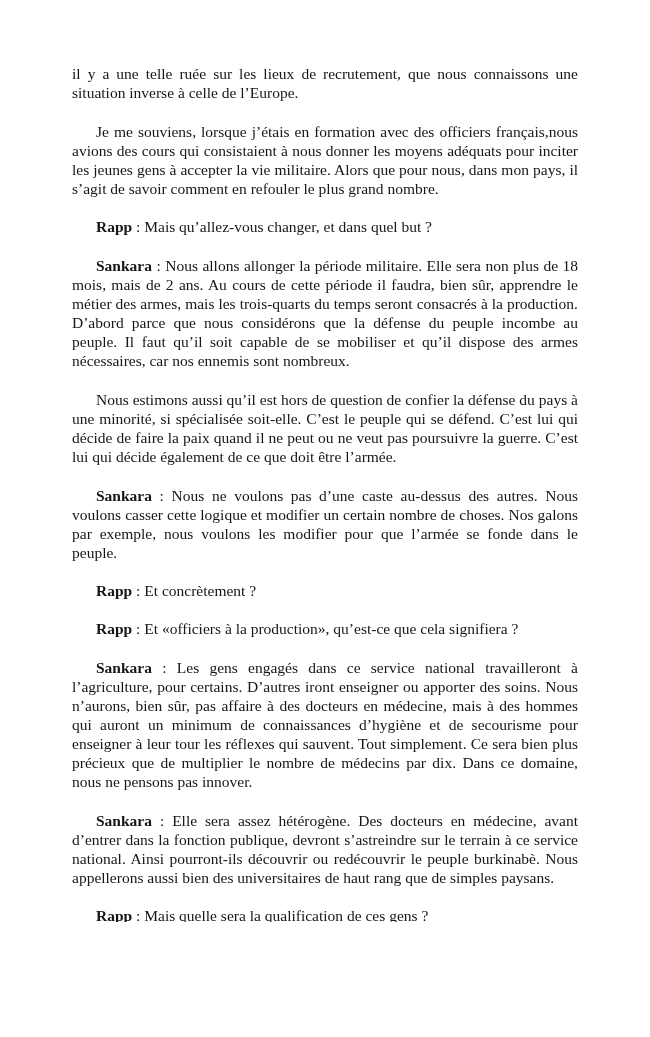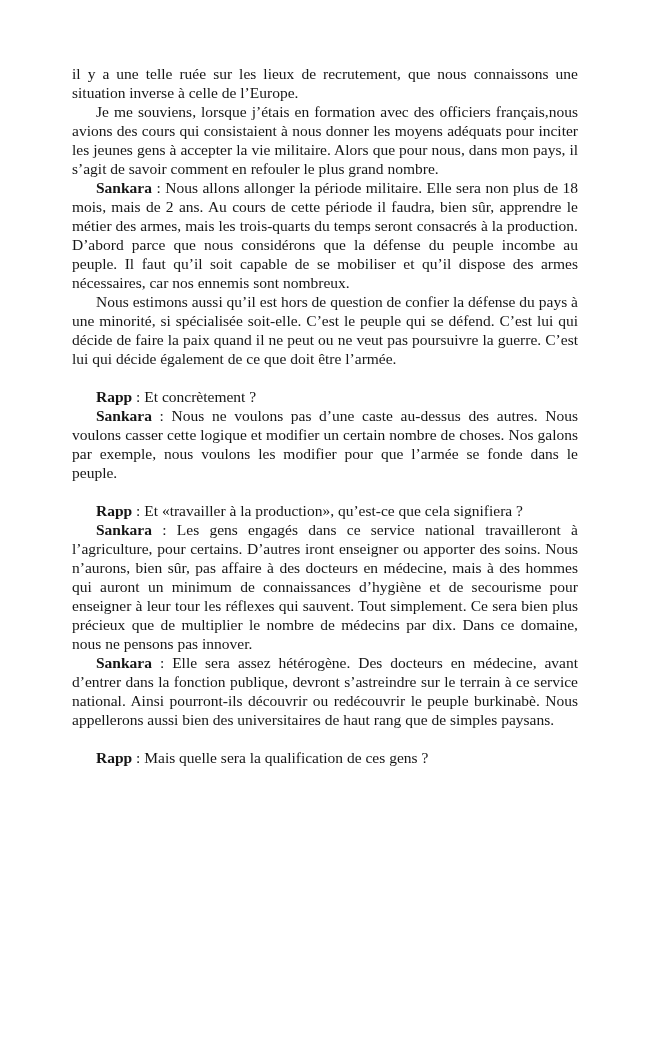--- a/index.html
+++ b/index.html
@@ -23,20 +23,21 @@
   .text-block {
     width: 506px;
   }
   p.para {
     margin: 0;
     text-align: justify;
     text-indent: 0;
   }
   p.indent {
     text-indent: 24px;
+    margin-top: 20px;
   }
   p.section-gap {
     margin-top: 19px;
   }
   .speaker {
     font-weight: bold;
   }
   .page-number {
     position: absolute;
     top: 936px;
@@ -48,30 +49,31 @@
 </head>
 <body>
 
 <div class="book-page">
   <div class="text-block">
 
     <p class="para">il y a une telle ruée sur les lieux de recrutement, que nous connaissons une situation inverse à celle de l’Europe.</p>
 
     <p class="para indent">Je me souviens, lorsque j’étais en formation avec des officiers français,nous avions des cours qui consistaient à nous donner les moyens adéquats pour inciter les jeunes gens à accepter la vie militaire. Alors que pour nous, dans mon pays, il s’agit de savoir comment en refouler le plus grand nombre.</p>
 
+    <p class="para indent section-gap"><b class="speaker">Rapp</b><span> : Mais qu’allez-vous changer, et dans quel but ?</span></p>
 
     <p class="para indent"><b class="speaker">Sankara</b><span> : Nous allons allonger la période militaire. Elle sera non plus de 18 mois, mais de 2 ans. Au cours de cette période il faudra, bien sûr, apprendre le métier des armes, mais les trois-quarts du temps seront consacrés à la production. D’abord parce que nous considérons que la défense du peuple incombe au peuple. Il faut qu’il soit capable de se mobiliser et qu’il dispose des armes nécessaires, car nos ennemis sont nombreux.</span></p>
 
     <p class="para indent">Nous estimons aussi qu’il est hors de question de confier la défense du pays à une minorité, si spécialisée soit-elle. C’est le peuple qui se défend. C’est lui qui décide de faire la paix quand il ne peut ou ne veut pas poursuivre la guerre. C’est lui qui décide également de ce que doit être l’armée.</p>
 
+    <p class="para indent"><b class="speaker">Sankara</b><span> : Nous ne voulons pas d’une caste au-dessus des autres. Nous voulons casser cette logique et modifier un certain nombre de choses. Nos galons par exemple, nous voulons les modifier pour que l’armée se fonde dans le peuple.</span></p>
+
     <p class="para indent section-gap"><b class="speaker">Rapp</b><span> : Et concrètement ?</span></p>
 
-    <p class="para indent"><b class="speaker">Sankara</b><span> : Nous ne voulons pas d’une caste au-dessus des autres. Nous voulons casser cette logique et modifier un certain nombre de choses. Nos galons par exemple, nous voulons les modifier pour que l’armée se fonde dans le peuple.</span></p>
-
-    <p class="para indent section-gap"><b class="speaker">Rapp</b><span> : Et «travailler à la production», qu’est-ce que cela signifiera ?</span></p>
+    <p class="para indent section-gap"><b class="speaker">Rapp</b><span> : Et «officiers à la production», qu’est-ce que cela signifiera ?</span></p>
 
     <p class="para indent"><b class="speaker">Sankara</b><span> : Les gens engagés dans ce service national travailleront à l’agriculture, pour certains. D’autres iront enseigner ou apporter des soins. Nous n’aurons, bien sûr, pas affaire à des docteurs en médecine, mais à des hommes qui auront un minimum de connaissances d’hygiène et de secourisme pour enseigner à leur tour les réflexes qui sauvent. Tout simplement. Ce sera bien plus précieux que de multiplier le nombre de médecins par dix. Dans ce domaine, nous ne pensons pas innover.</span></p>
 
 
     <p class="para indent"><b class="speaker">Sankara</b><span> : Elle sera assez hétérogène. Des docteurs en médecine, avant d’entrer dans la fonction publique, devront s’astreindre sur le terrain à ce service national. Ainsi pourront-ils découvrir ou redécouvrir le peuple burkinabè. Nous appellerons aussi bien des universitaires de haut rang que de simples paysans.</span></p>
 
     <p class="para indent section-gap"><b class="speaker">Rapp</b><span> : Mais quelle sera la qualification de ces gens ?</span></p>
 
   </div>
 

